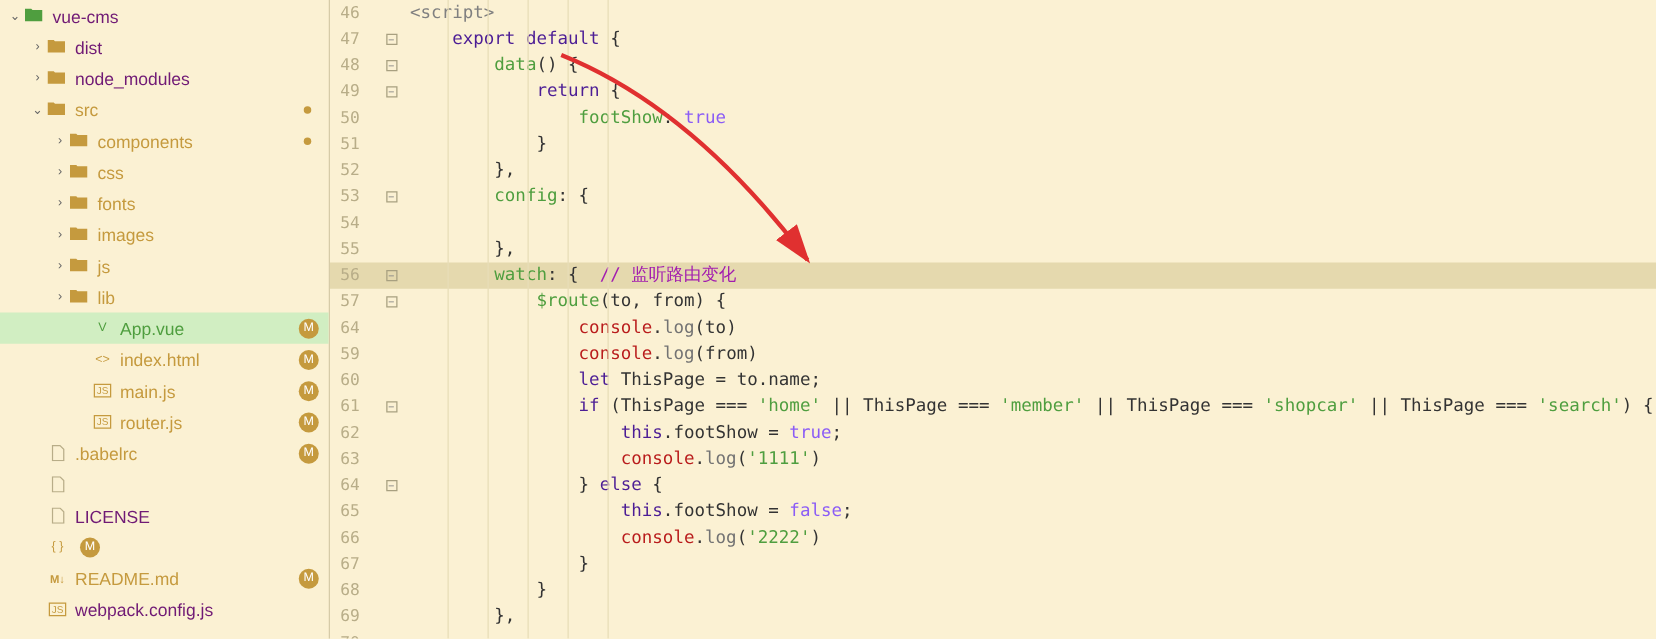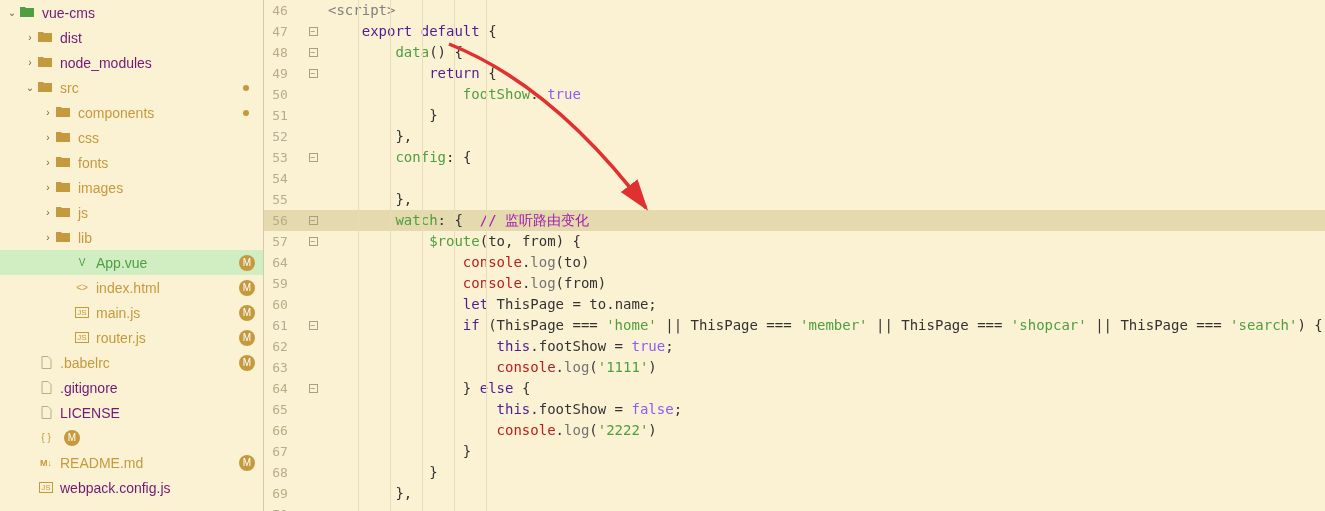--- a/index.html
+++ b/index.html
@@ -185,21 +185,20 @@
         <span class="item-label highlighted">.babelrc</span>
         <span class="mod-badge">M</span>
       </div>
       <div class="tree-item indent-1">
         <span class="chevron"></span>
         <span class="file-icon">
           <svg width="11" height="13" viewBox="0 0 11 13">
             <path fill="none" stroke="#B8AD88" d="M1 0.5h6l3 3v9H1z"></path>
           </svg>
         </span>
-        <span class="item-label ">.gitignore</span>
       </div>
       <div class="tree-item indent-1">
         <span class="chevron"></span>
         <span class="file-icon">
           <svg width="11" height="13" viewBox="0 0 11 13">
             <path fill="none" stroke="#B8AD88" d="M1 0.5h6l3 3v9H1z"></path>
           </svg>
         </span>
         <span class="item-label ">LICENSE</span>
       </div>

